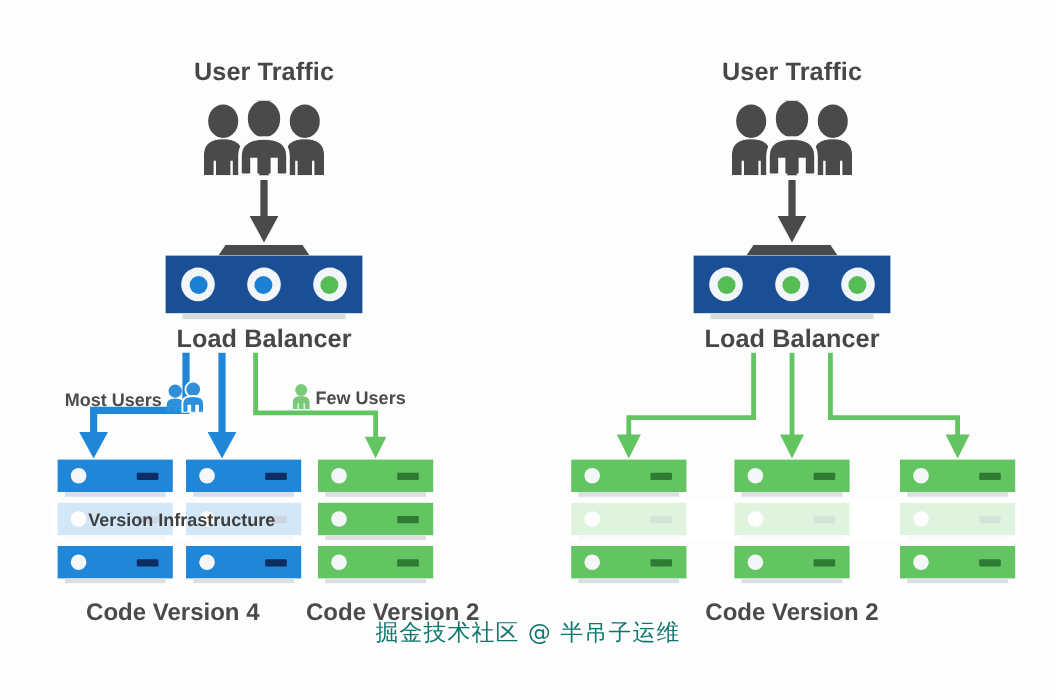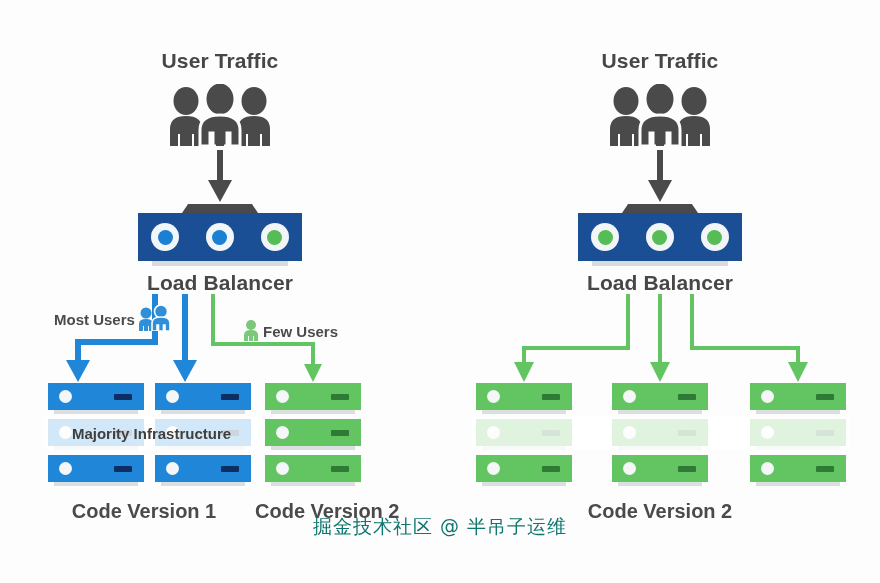--- a/index.html
+++ b/index.html
@@ -135,21 +135,21 @@
   .route-label {
     position: absolute;
     display: flex;
     align-items: center;
     gap: 3px;
     font-size: 15px;
     font-weight: 600;
     color: #4b4b4b;
     white-space: nowrap;
   }
-  .route-label.most { left: 54px; top: 305px; }
+  .route-label.most { left: 54px; top: 318px; }
   .route-label.few  { left: 242px; top: 319px; }
 
   
   .racks {
     position: absolute;
     top: 383px;
     left: 0;
     width: 440px;
     height: 104px;
   }
@@ -392,24 +392,24 @@
             <div class="shadow"></div>
           </div>
         <div class="srv green">
             <div class="body"></div>
             <div class="dot"></div>
             <div class="dash"></div>
             <div class="shadow"></div>
           </div>
       </div>
       <div class="band" style="left:44px; top:34px; width:215px;"></div>
-      <div class="band-text" style="left:44px; top:34px; width:215px;">Majority Infrastructure</div>
-    </div>
-
-    <div class="caption" style="left:48px; width:192px;">Code Version 1</div>
+      <div class="band-text" style="left:44px; top:34px; width:215px;">Version Infrastructure</div>
+    </div>
+
+    <div class="caption" style="left:48px; width:192px;">Code Version 4</div>
     <div class="caption" style="left:255px; width:120px;">Code Version 2</div>
   </div>
 
   <div class="panel right">
 
     <div class="heading h-user">User Traffic</div>
 
     <div class="crowd">
       <svg width="120" height="62" viewBox="0 0 120 62">
         <g fill="#4a4a4a">

